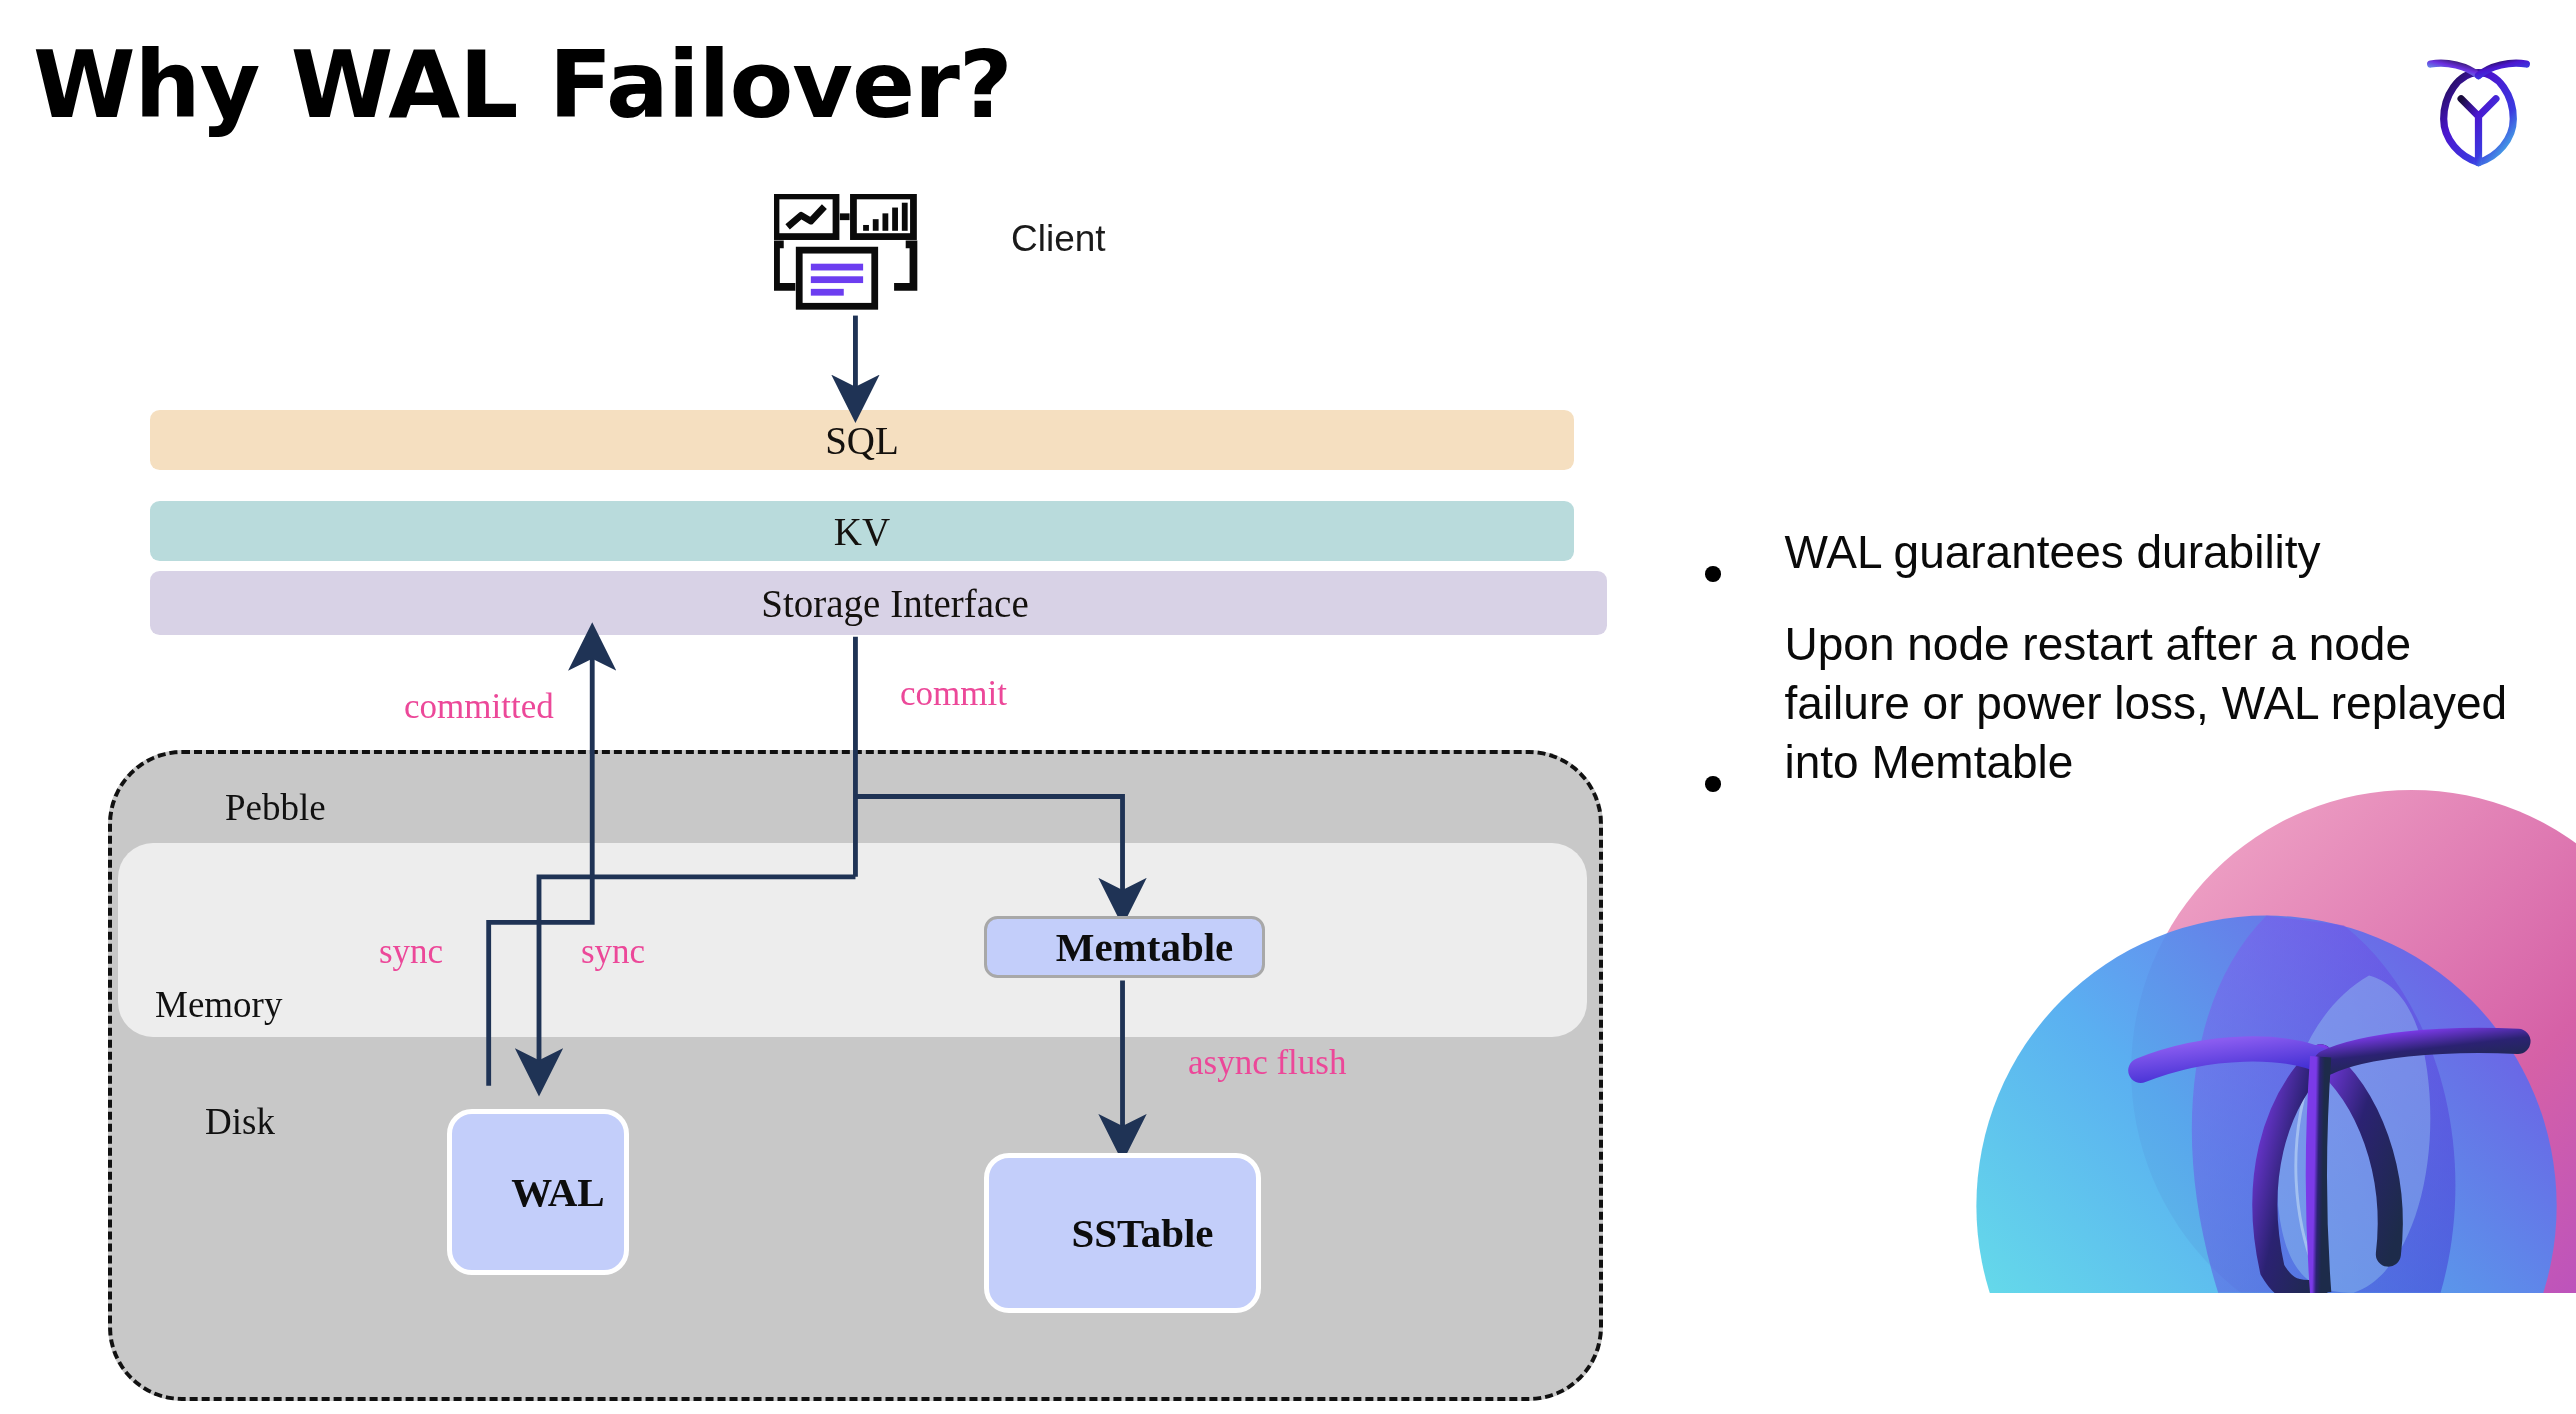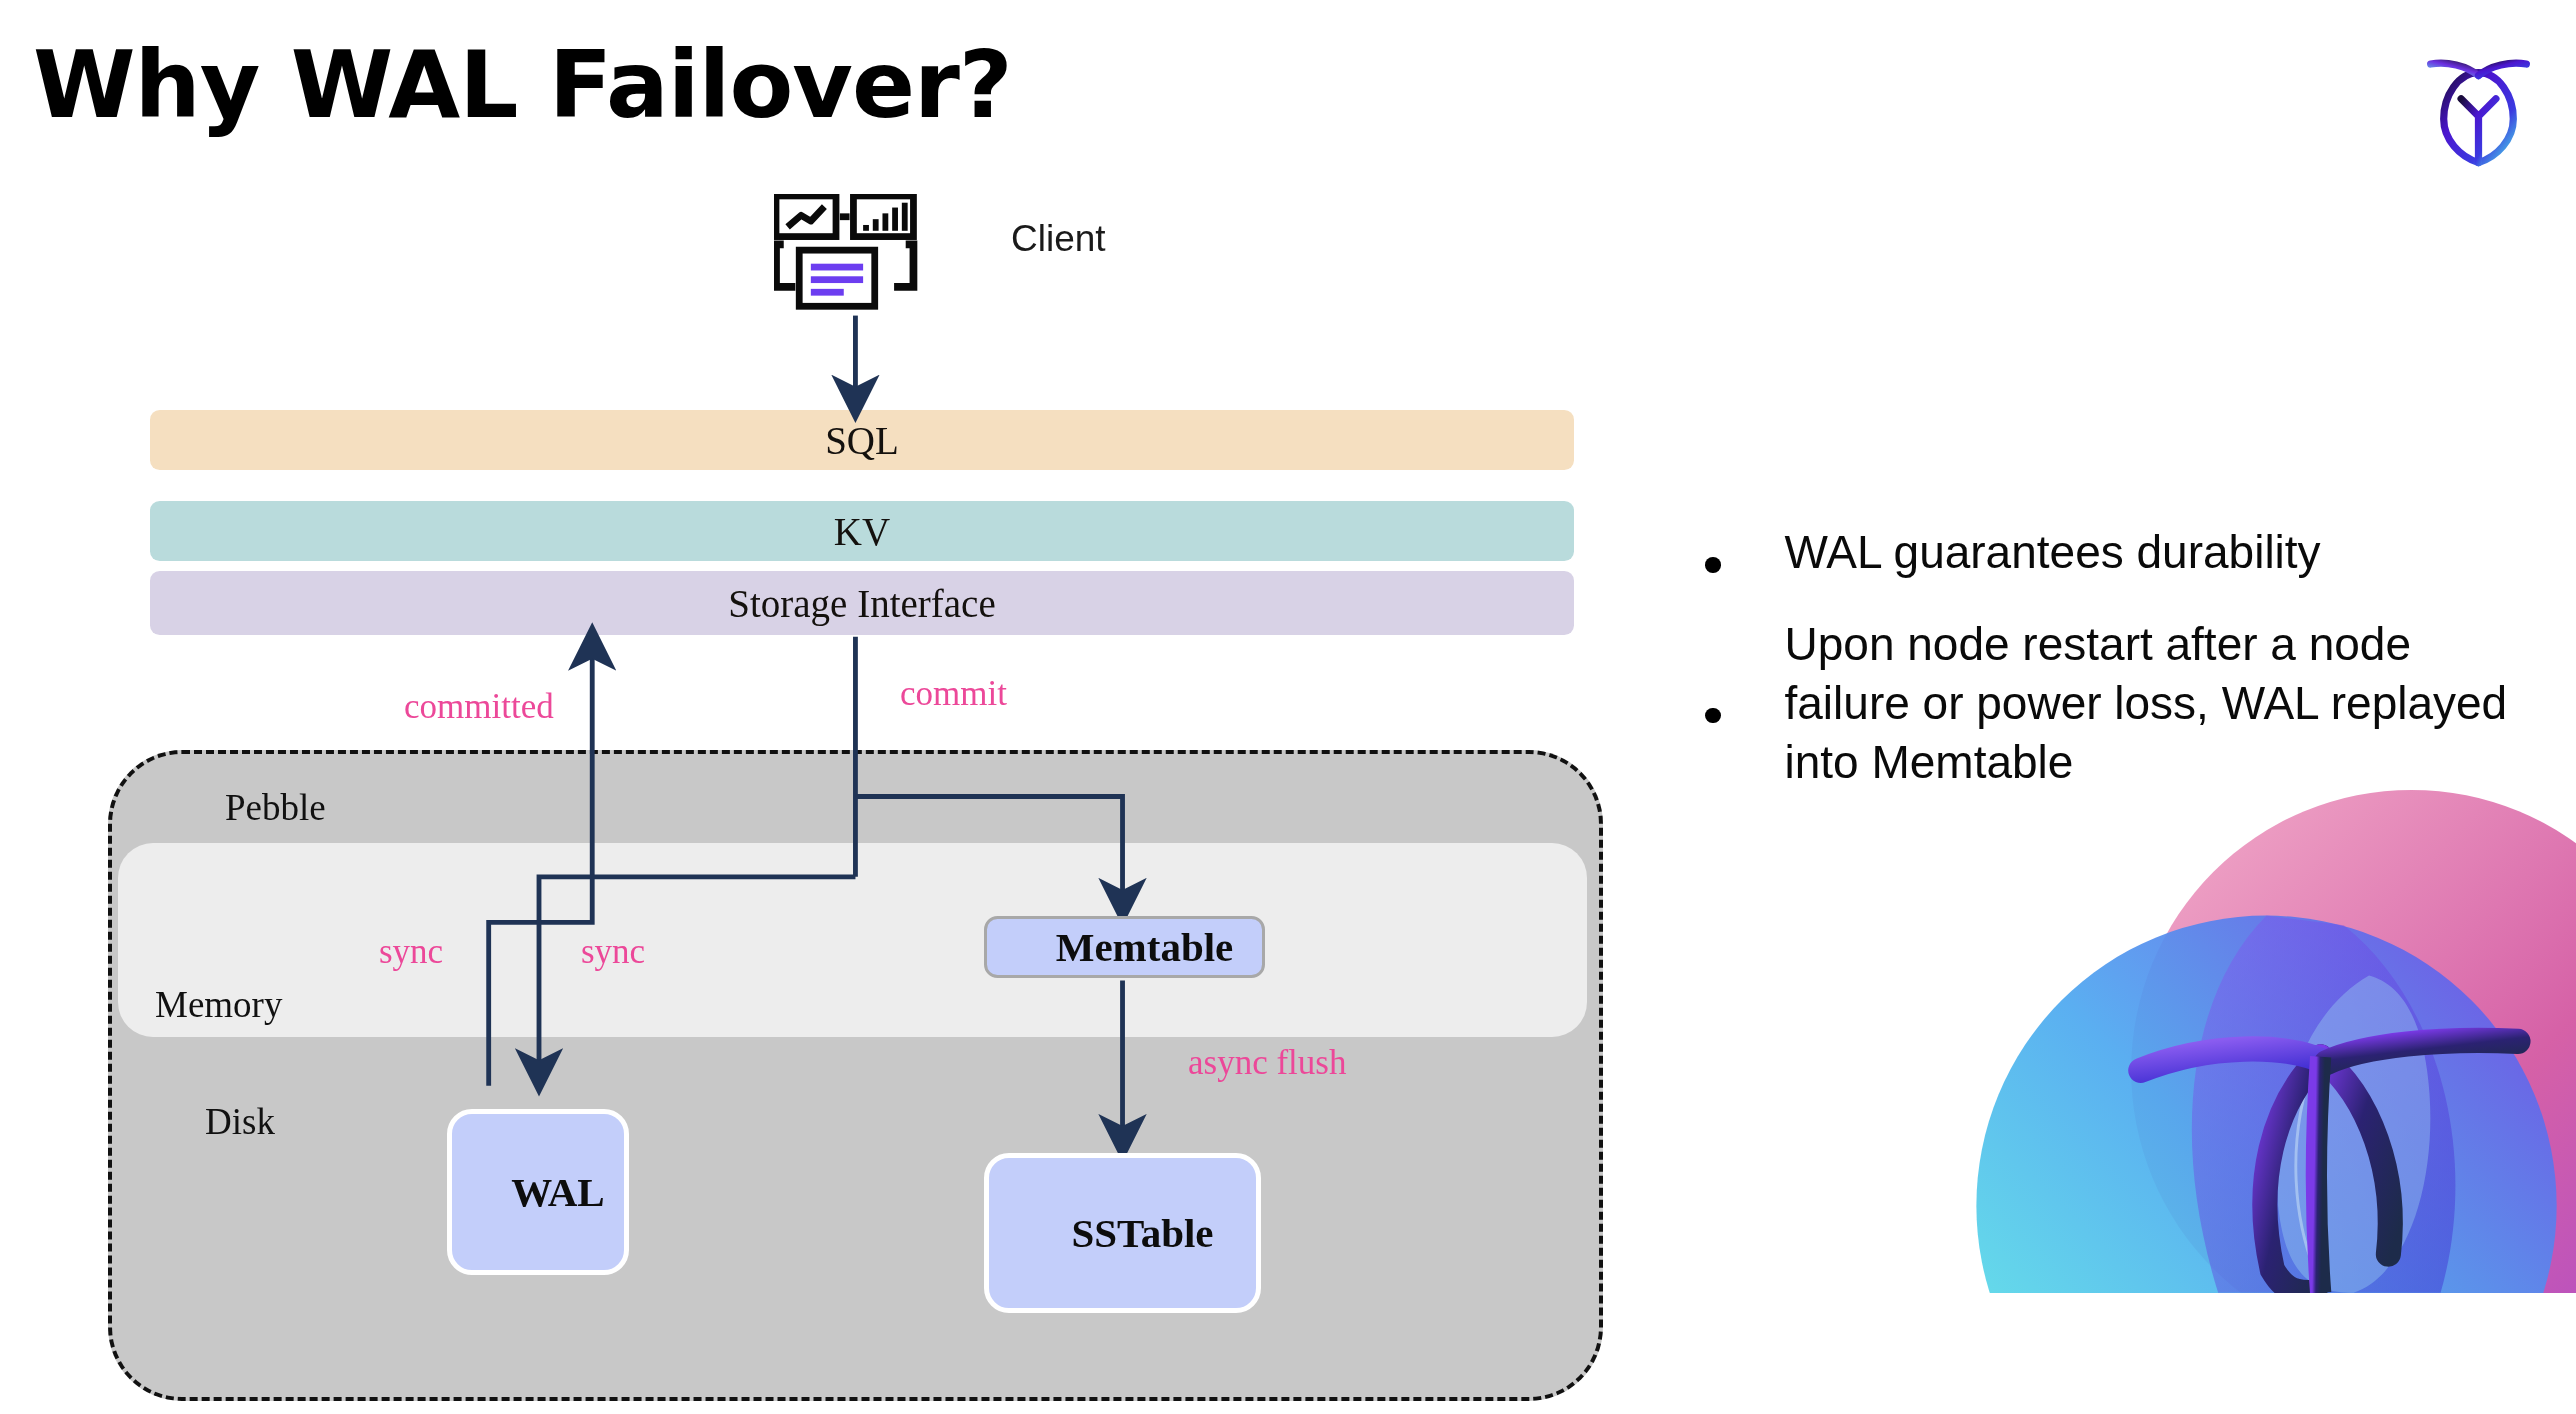--- a/index.html
+++ b/index.html
@@ -81,21 +81,21 @@
     display: flex;
     align-items: center;
     justify-content: center;
     font-family: "Liberation Serif", serif;
     font-size: 39px;
     color: #14110e;
     margin-left: 7px;
   }
   #layer-sql  { top: 410px; }
   #layer-kv   { top: 501px; }
-  #layer-storage { top: 571px; height: 64px; }
+  #layer-storage { top: 571px; height: 64px; padding-left: 33px; }
 
   
   #pebble-container {
     position: absolute;
     left: 108px;
     top: 750px;
     width: 1495px;
     height: 651px;
     background: #c8c8c8;
     border: 4.8px dashed #111111;
@@ -203,21 +203,21 @@
 
   
   #bullet-list {
     position: absolute;
     left: 1705px;
     top: 523px;
     width: 803px;
   }
   .bullet-row {
     display: flex;
-    align-items: center;
+    align-items: flex-end;
     margin-bottom: 33px;
   }
   .bullet-dot {
     flex: 0 0 auto;
     width: 15.5px;
     height: 15.5px;
     border-radius: 50%;
     background: #000000;
     margin-right: 64px;
     margin-top: 25px;

